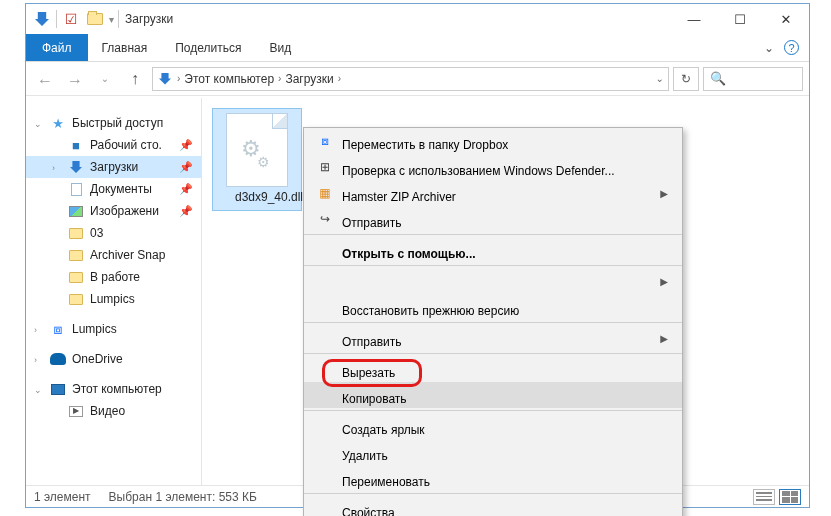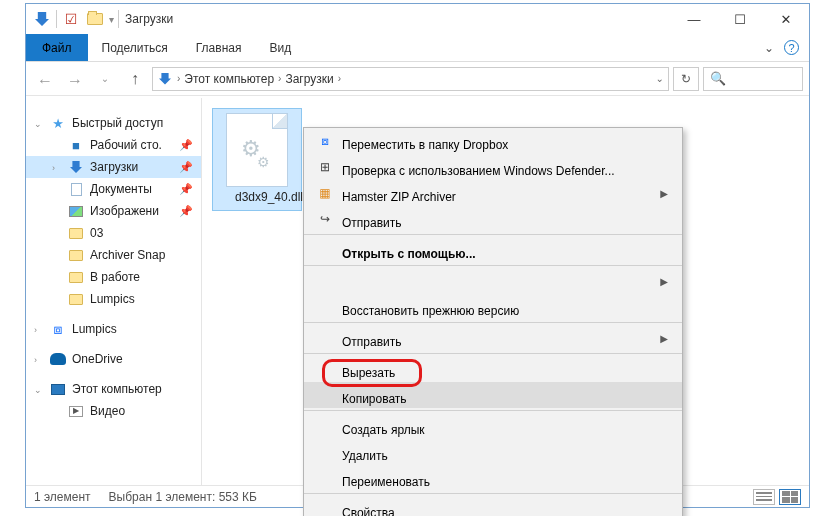--- a/index.html
+++ b/index.html
@@ -15,21 +15,21 @@
   .sep-v { width: 1px; height: 18px; background: #ccc; }
   .check { color: #c0392b; font-size: 14px; }
   .minifolder { width: 16px; height: 12px; background: #ffe79e; border: 1px solid #d9b756; border-radius: 1px; position: relative; }
   .minifolder::before { content: ""; position: absolute; top: -3px; left: 0; width: 7px; height: 3px; background: #ffe79e; border: 1px solid #d9b756; border-bottom: none; border-radius: 1px 1px 0 0; }
   .title-text { margin-left: 6px; color: #333; }
   .wincontrols { margin-left: auto; display: flex; }
   .winbtn { width: 46px; height: 30px; display: flex; align-items: center; justify-content: center; color: #333; font-size: 13px; }
 
   
   .ribbon { height: 28px; display: flex; align-items: stretch; border-bottom: 1px solid #ddd; }
-  .tab-file { background: #1979ca; color: #000000; padding: 0 16px; display: flex; align-items: center; }
+  .tab-file { background: #1979ca; color: #ffffff; padding: 0 16px; display: flex; align-items: center; }
   .tab { padding: 0 14px; display: flex; align-items: center; color: #333; }
   .ribbon-right { margin-left: auto; display: flex; align-items: center; gap: 10px; padding-right: 10px; color: #555; }
   .chev { font-size: 12px; }
   .help { color: #1979ca; border: 1.5px solid #1979ca; border-radius: 50%; width: 15px; height: 15px; display: flex; align-items: center; justify-content: center; font-size: 11px; }
 
   
   .addr-row { height: 34px; display: flex; align-items: center; padding: 0 6px; gap: 4px; border-bottom: 1px solid #e5e5e5; }
   .navbtn { width: 26px; height: 26px; display: flex; align-items: center; justify-content: center; color: #9a9a9a; font-size: 16px; }
   .navbtn.active { color: #555; }
   .addrbox { flex: 1; height: 24px; border: 1px solid #ccc; display: flex; align-items: center; padding: 0 4px; gap: 4px; }
@@ -116,22 +116,22 @@
       <span class="title-text">Загрузки</span>
       <div class="wincontrols">
         <div class="winbtn">—</div>
         <div class="winbtn">☐</div>
         <div class="winbtn">✕</div>
       </div>
     </div>
 
     <div class="ribbon">
       <div class="tab-file">Файл</div>
+      <div class="tab">Главная</div>
       <div class="tab">Поделиться</div>
-      <div class="tab">Главная</div>
       <div class="tab">Вид</div>
       <div class="ribbon-right">
         <span class="chev">⌄</span>
         <span class="help">?</span>
       </div>
     </div>
 
     <div class="addr-row">
       <div class="navbtn">←</div>
       <div class="navbtn">→</div>

